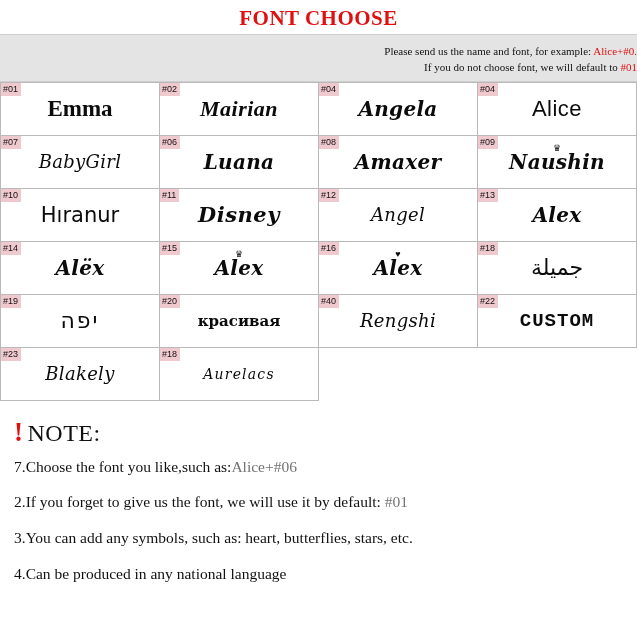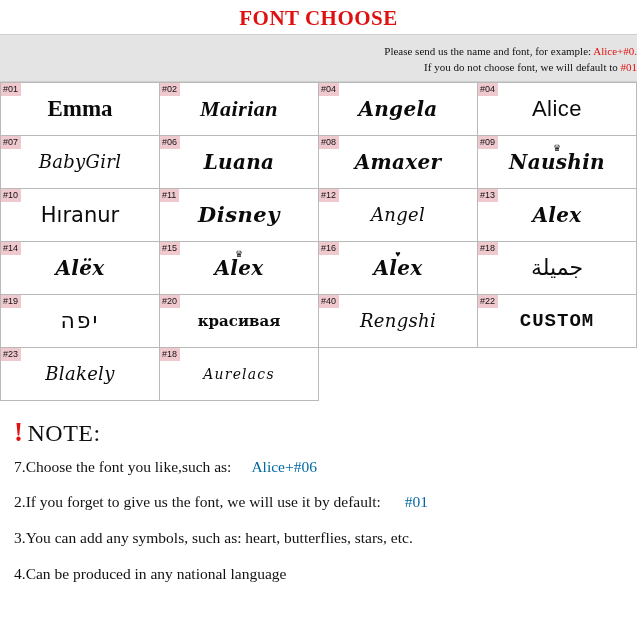--- a/index.html
+++ b/index.html
@@ -126,22 +126,21 @@
     margin-right: 4px;
   }
   .note-line {
     font-family: "Liberation Serif", serif;
     font-size: 15.5px;
     color: #111;
     margin: 0 0 17px 2px;
     line-height: 1.2;
   }
   .note-line .red {
-    color: #0369a1;
-    margin-left: 20px;
+    color: #737373;
   }
 </style>
 </head>
 <body>
 
 <div class="page">
 
   <div class="title">FONT CHOOSE</div>
 
   <div class="notebar">

